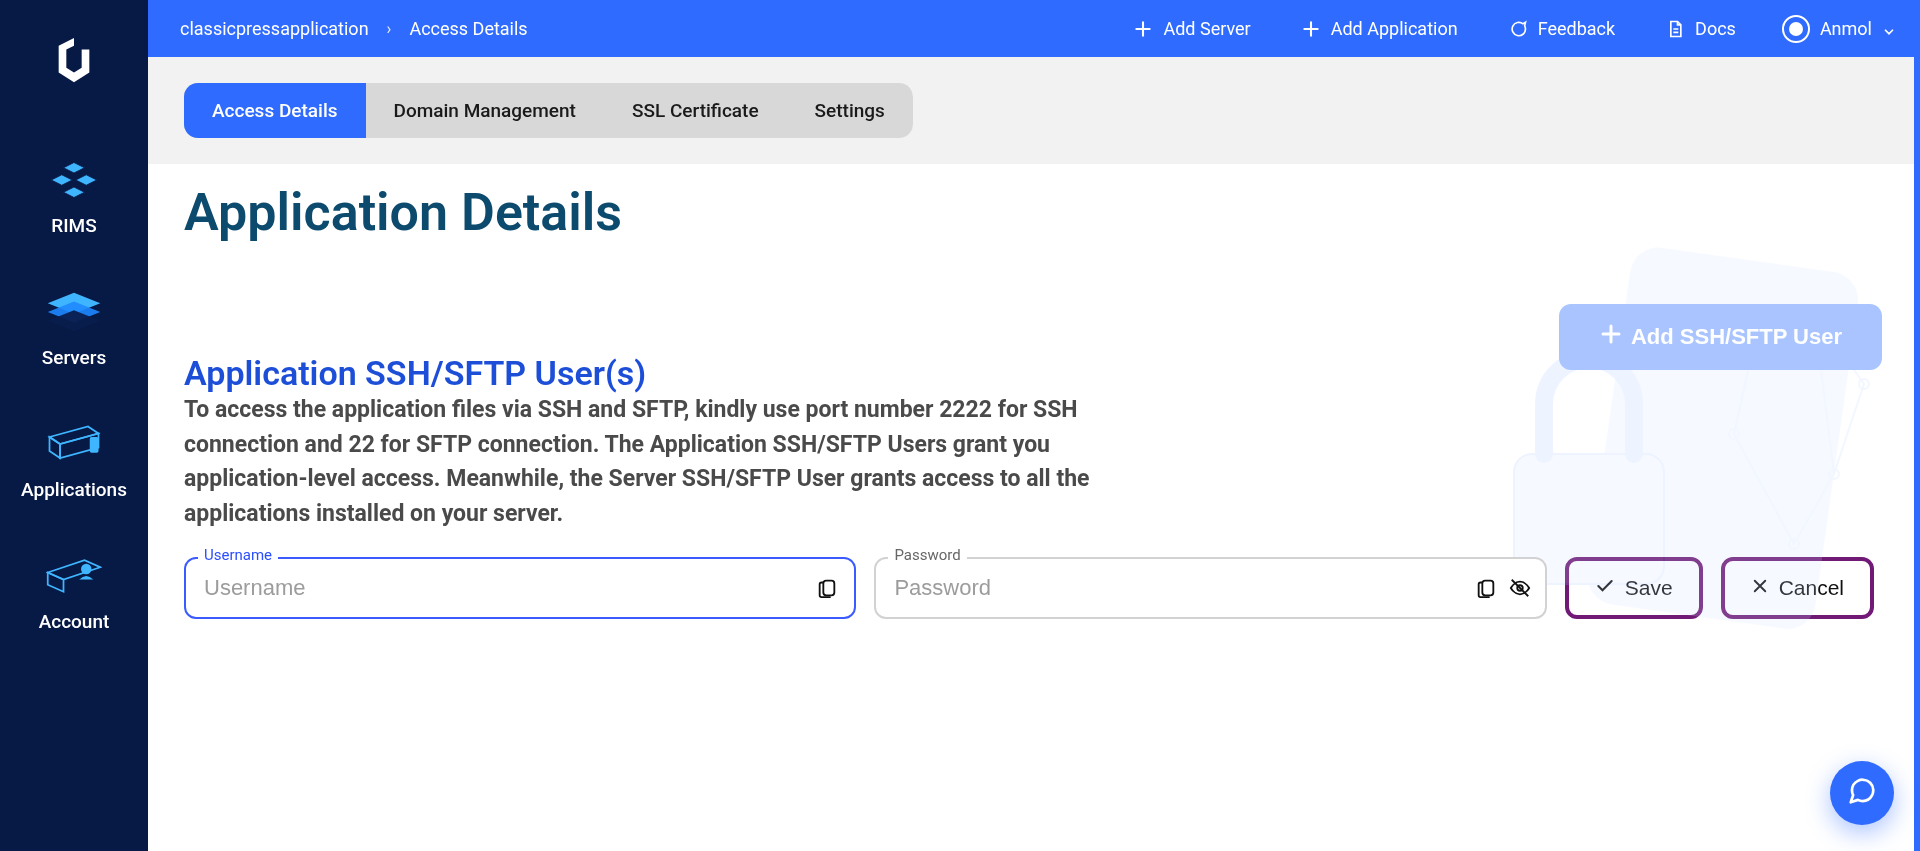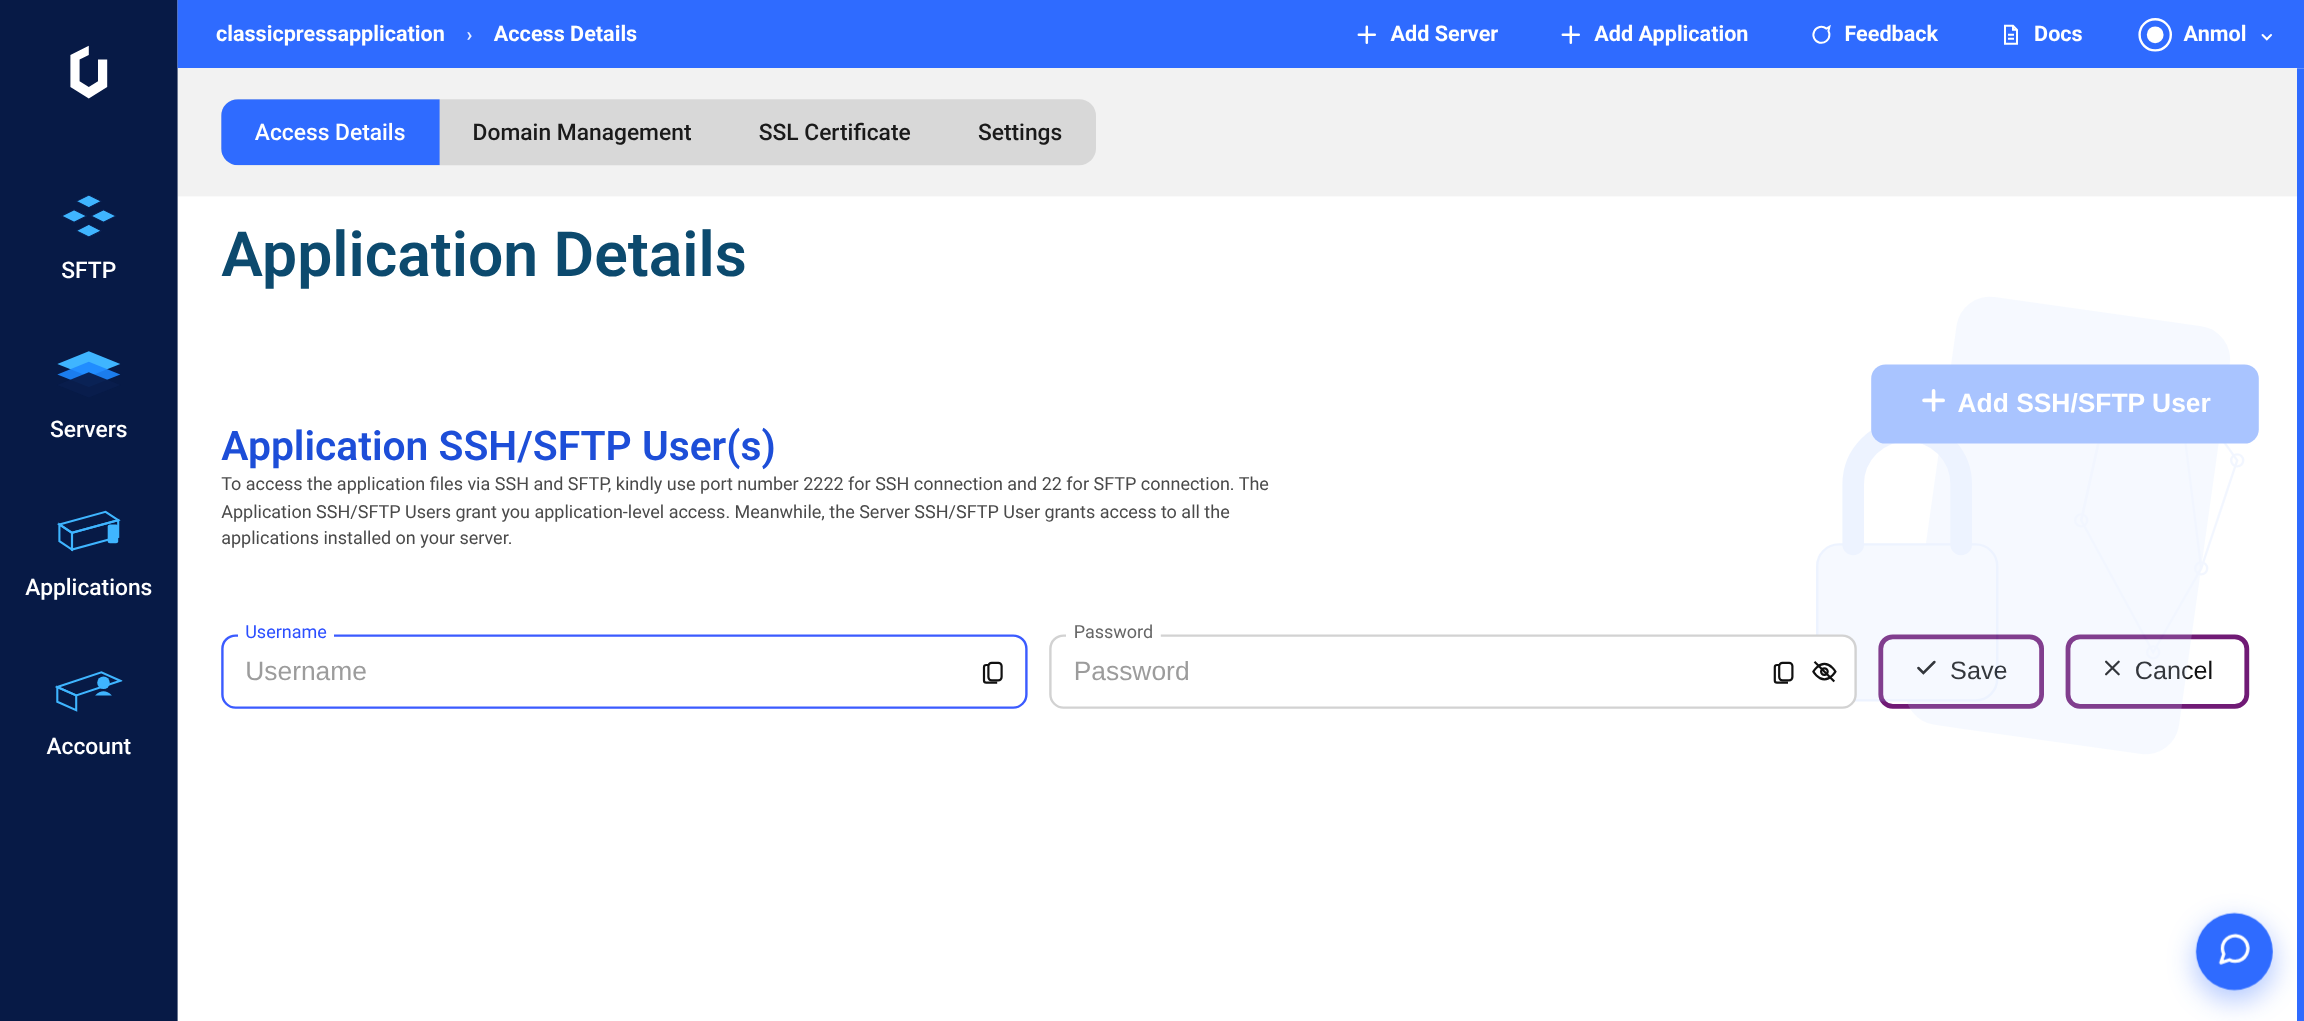--- a/index.html
+++ b/index.html
@@ -22,21 +22,21 @@
 
   
   .main { flex:1; display:flex; flex-direction:column; min-width:0; }
 
   
   .topbar{
     height:57px;
     background:#2f6bff;
     color:#fff;
     display:flex; align-items:center; padding:0 24px 0 32px; gap:10px;
-    font-size:18px; font-weight:700;
+    font-size:18px; font-weight:400;
   }
   .crumbs{ display:flex; align-items:center; gap:18px; flex:0 0 auto;}
   .crumb-sep{ opacity:.9; font-size:16px;}
   .tb-spacer{ flex:1 1 auto;}
   .tb-btn{ display:flex; align-items:center; gap:10px; padding:0 20px; cursor:pointer; white-space:nowrap;}
   .tb-icon{ width:20px; height:20px; display:inline-flex; align-items:center; justify-content:center;}
   .user-chip{ display:flex; align-items:center; gap:10px; margin-left:16px; cursor:pointer;}
   .avatar-ring{ width:28px; height:28px; border:2px solid #fff; border-radius:50%; display:flex; align-items:center; justify-content:center;}
   .avatar-dot{ width:14px; height:14px; background:#fff; border-radius:50%;}
   .chev{ width:14px; height:14px;}
@@ -44,21 +44,21 @@
   
   .content { flex:1; overflow:auto; background:#fff; position:relative; border-right:6px solid #2f6bff;}
   .tabs-row{ background:#f2f2f2; padding:26px 36px; display:flex; }
   .tabs{ display:flex; background:#d8d8d8; border-radius:14px; overflow:hidden;}
   .tab{ padding:16px 28px; font-size:19px; font-weight:500; color:#1a1a1a; cursor:pointer; background:transparent;}
   .tab.active{ background:#2f6bff; color:#fff; }
 
   .page{ padding: 18px 40px 60px 36px; position:relative; }
   .page-h1{ font-size:52px; font-weight:600; color:#0c4a6e; margin-bottom:110px;}
   .sec-h2{ font-size:34px; font-weight:600; color:#1d4ed8; }
-  .sec-p{ font-size:15px; color:#4a4a4a; max-width:920px; line-height:1.5; margin-bottom:68px;}
+  .sec-p{ font-size:23px; color:#4a4a4a; max-width:920px; line-height:1.5; margin-bottom:26px;font-weight:bold;}
 
   .add-user-btn{
     position:absolute; right:32px; top:140px;
     display:flex; align-items:center; gap:8px;
     background:#a9c4ff; color:#fff; border:none;
     padding:18px 40px; border-radius:12px; font-size:22px; font-weight:600; cursor:pointer;
   }
 
   .form-row{ display:flex; gap:18px; align-items:flex-end;}
   .field-wrap{ position:relative; flex:1 1 0; }
@@ -111,21 +111,21 @@
     <span class="side-icon">
       <svg viewBox="0 0 64 40" width="56" height="36">
         <g fill="#3fb5ff" stroke="#0a1d4d" stroke-width="1">
           <polygon points="20,6 32,0 44,6 32,12"></polygon>
           <polygon points="6,20 18,14 30,20 18,26"></polygon>
           <polygon points="34,20 46,14 58,20 46,26"></polygon>
           <polygon points="20,34 32,28 44,34 32,40"></polygon>
         </g>
       </svg>
     </span>
-    <span>SFTP</span>
+    <span>RIMS</span>
   </div>
 
   <div class="side-item">
     <span class="side-icon">
       <svg viewBox="0 0 64 44" width="58" height="40">
         <polygon points="32,0 62,12 32,24 2,12" fill="#3fb5ff"></polygon>
         <polygon points="32,10 62,22 32,34 2,22" fill="#1e88ff" opacity=".9"></polygon>
         <polygon points="32,20 62,32 32,44 2,32" fill="#0a1d4d" opacity=".95"></polygon>
       </svg>
     </span>

